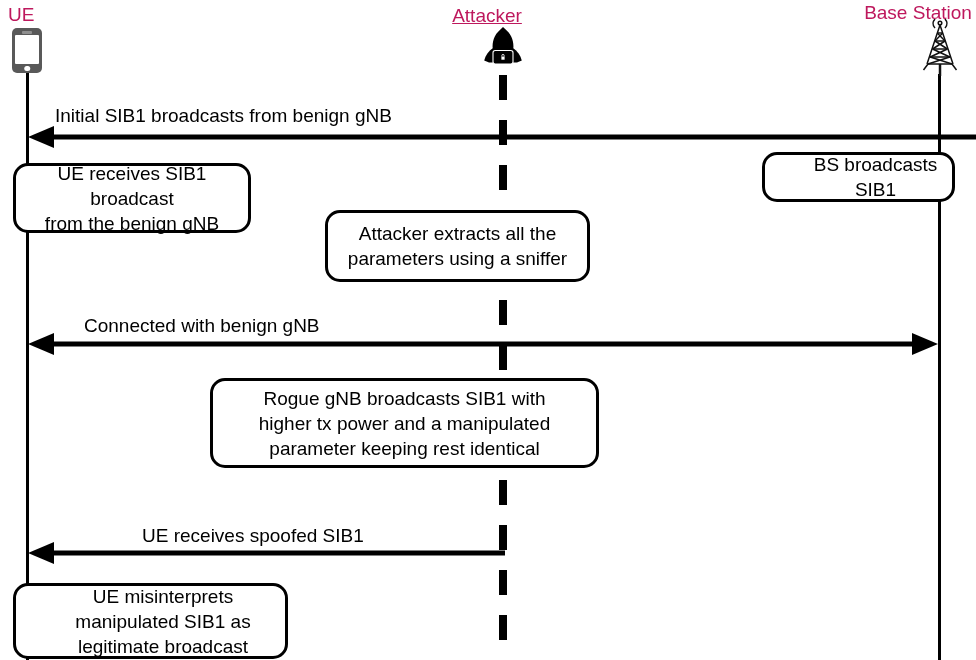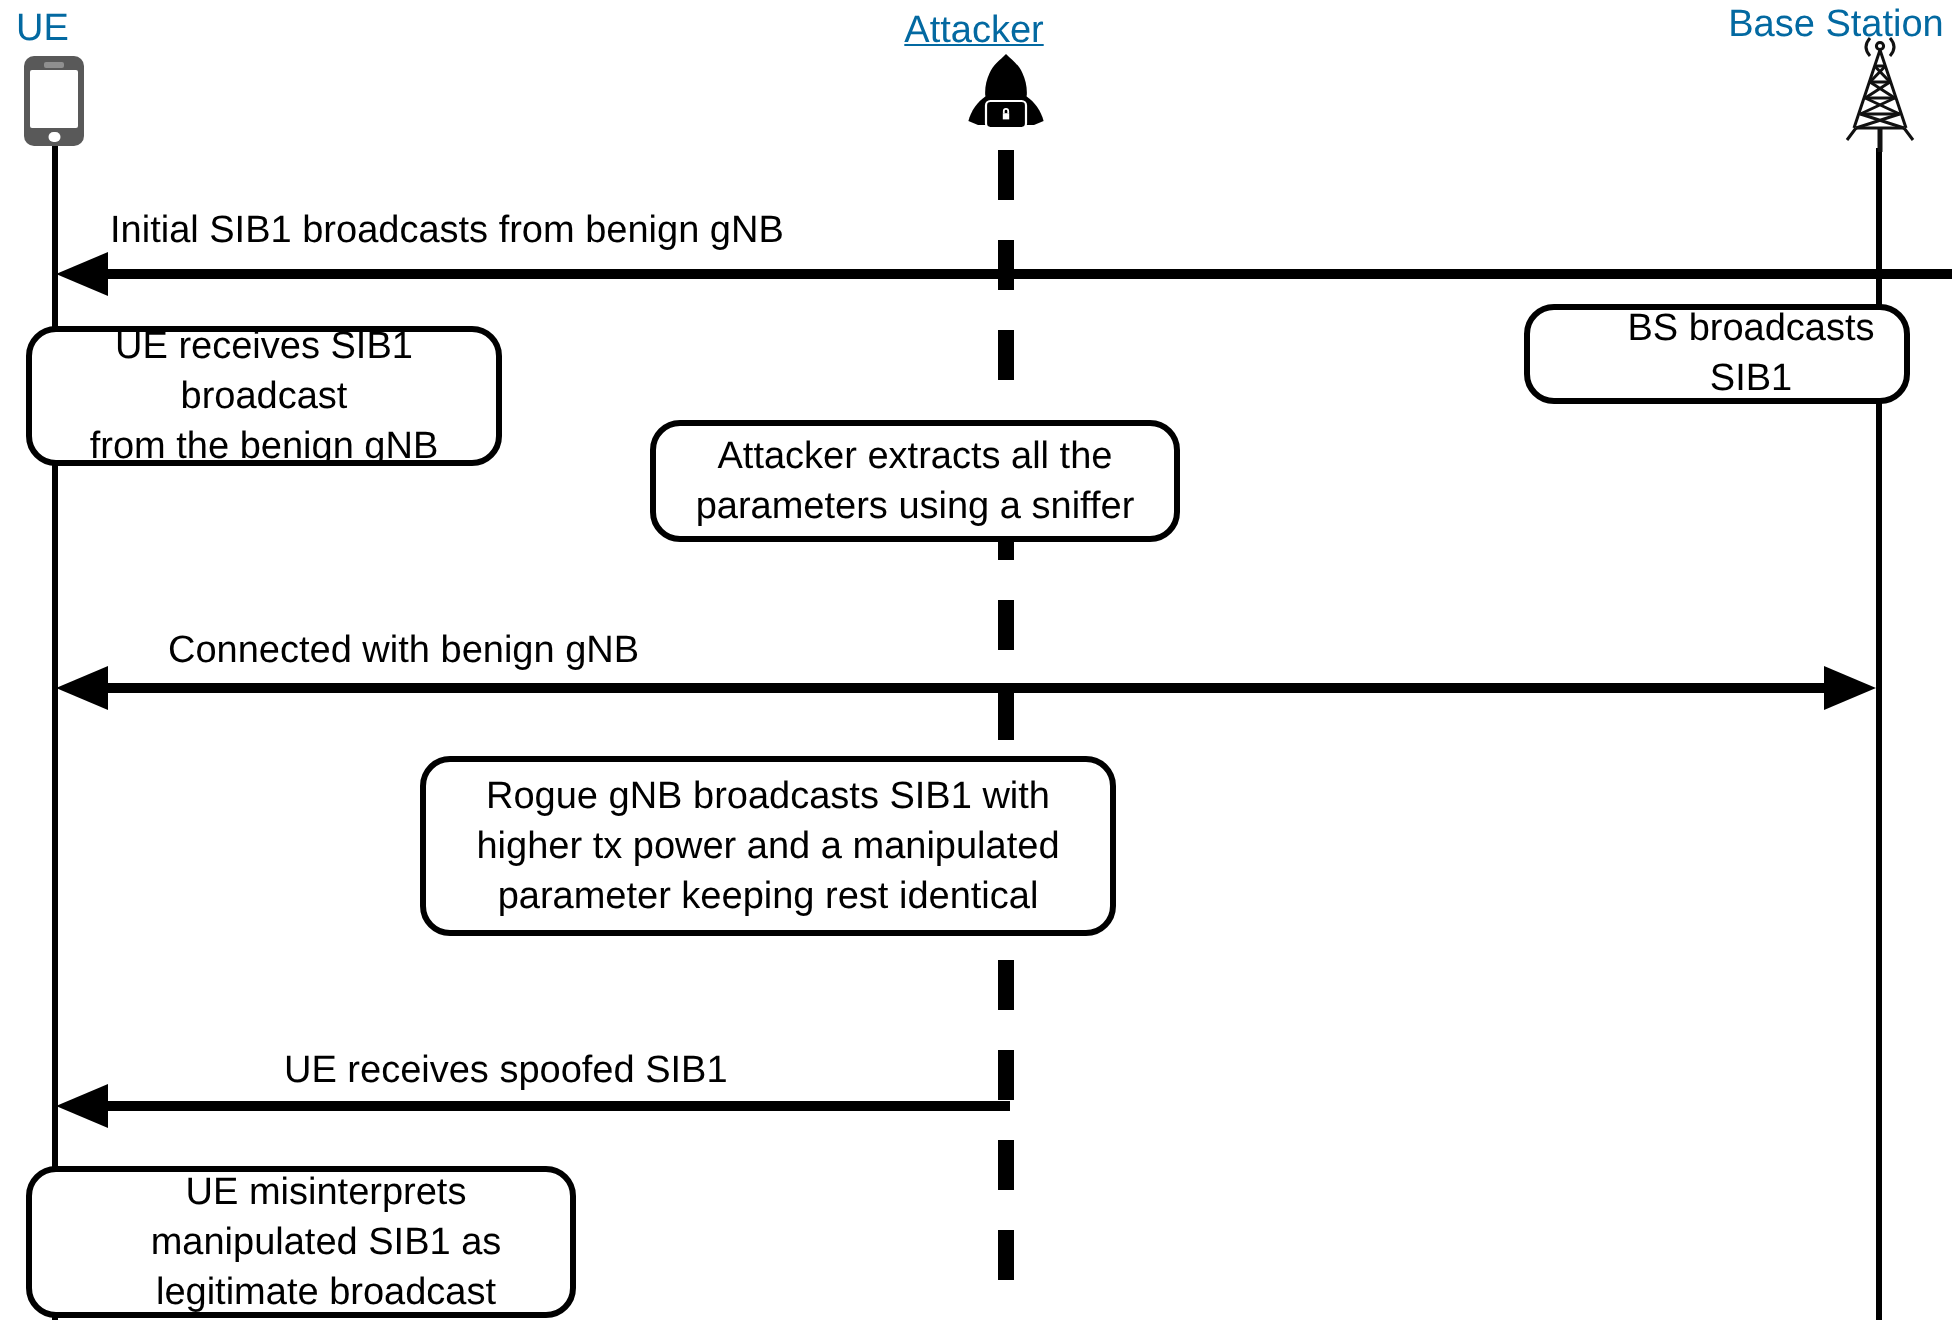--- a/index.html
+++ b/index.html
@@ -1,20 +1,20 @@
 <!DOCTYPE html>
 <html><head>
 <meta charset="utf-8">
 <style>
   html,body{margin:0;padding:0;background:#fff;}
   #stage{
     position:relative;width:976px;height:660px;background:#fff;overflow:hidden;
     font-family:"Liberation Sans","DejaVu Sans",sans-serif;color:#000;
   }
-  .actor-label{position:absolute;font-size:19px;color:#0369a1;white-space:nowrap;z-index:4;}
+  .actor-label{position:absolute;font-size:19px;color:#be185d;white-space:nowrap;z-index:4;}
   
   .lifeline{position:absolute;z-index:1;}
   .lifeline.solid{width:3px;background:#000;}
   .lifeline.dashed{
     width:8px;
     background:repeating-linear-gradient(to bottom,#000 0 25px,transparent 25px 45px);
   }
   
   .phone{position:absolute;left:12px;top:28px;width:30px;height:45px;background:#595959;border-radius:5px;z-index:2;}
   .phone .screen{position:absolute;left:3px;right:3px;top:7px;bottom:9px;background:#fff;border-radius:1px;}
@@ -102,24 +102,24 @@
     <span class="head w"></span>
     <span class="line" style="left:20px;right:0;"></span>
   </div>
 
   <div class="note" style="left:13px;top:163px;width:238px;height:70px;">UE receives SIB1 broadcast
 from the benign gNB</div>
 
   <div class="note" style="left:762px;top:152px;width:193px;height:50px;padding-left:40px;">BS broadcasts
 SIB1</div>
 
-  <div class="note" style="left:325px;top:210px;width:265px;height:61px;">Attacker extracts all the
+  <div class="note" style="left:325px;top:210px;width:265px;height:72px;">Attacker extracts all the
 parameters using a sniffer</div>
 
-  <div class="note" style="left:210px;top:378px;width:348px;height:90px;">Rogue gNB broadcasts SIB1 with
+  <div class="note" style="left:210px;top:378px;width:389px;height:90px;">Rogue gNB broadcasts SIB1 with
 higher tx power and a manipulated
 parameter keeping rest identical</div>
 
   <div class="note" style="left:13px;top:583px;width:275px;height:76px;padding-left:31px;">UE misinterprets
 manipulated SIB1 as
 legitimate broadcast</div>
 
 </div>
 
 </body></html>

